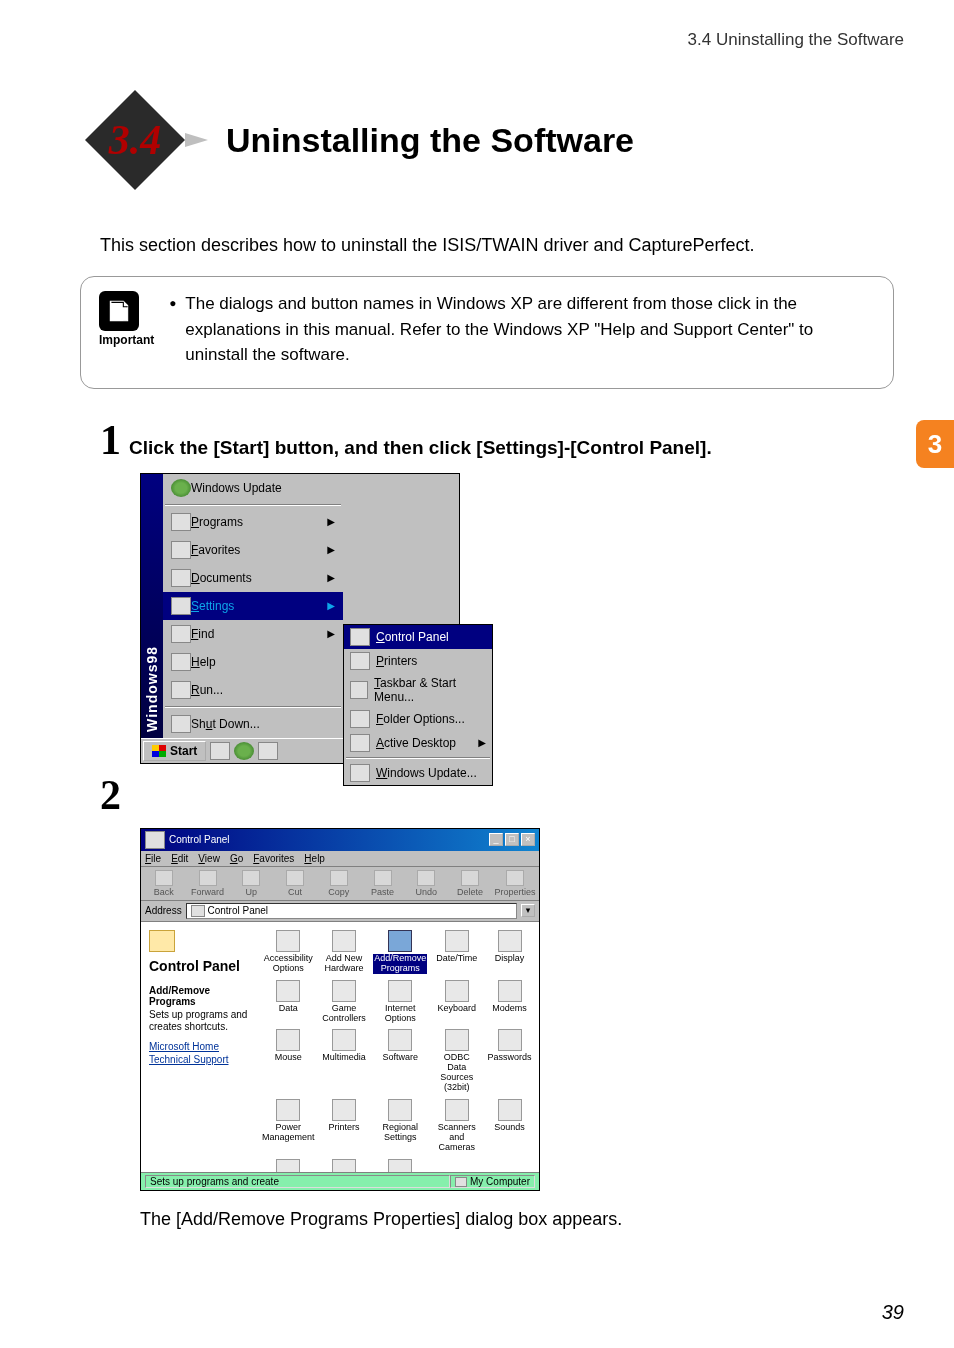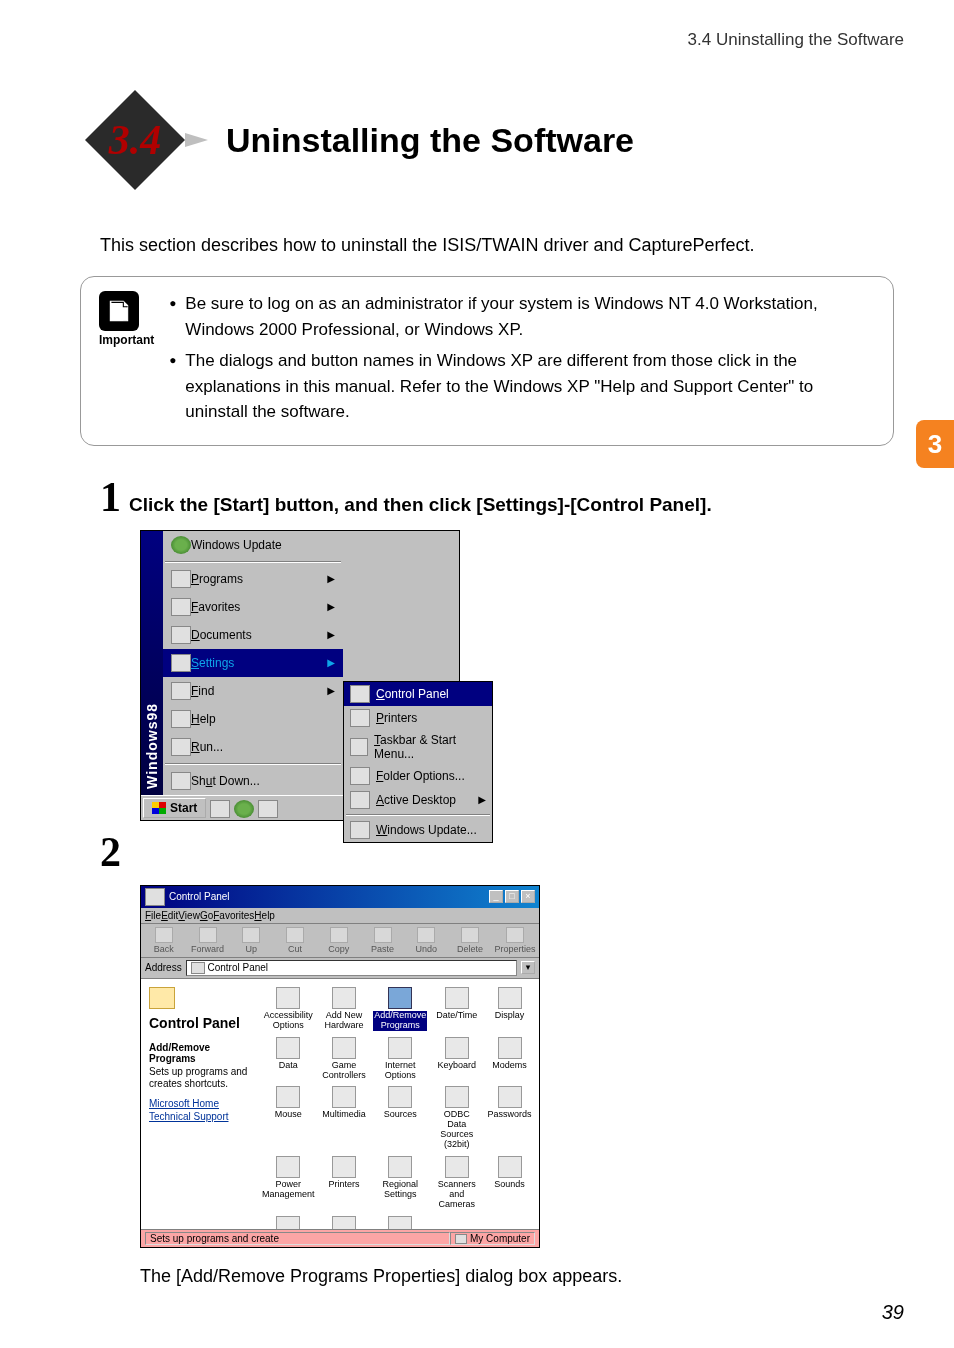--- a/index.html
+++ b/index.html
@@ -80,60 +80,60 @@
   .sm-col { flex: 0 0 180px; }
   .sm-item {
     display: flex; align-items: center; padding: 5px 8px;
     border-bottom: 0; position: relative;
   }
   .sm-item.highlight { background: #000080; color: #0ea5e9; }
   .sm-item .arrow { margin-left: auto; font-size: 10px; }
   .sm-sep { height: 2px; background: #808080; border-bottom: 1px solid #fff; margin: 2px 2px; }
   .sm-icon { width: 20px; height: 18px; background: #e0e0e0; border: 1px solid #888; font-size: 11px; text-align: center; line-height: 16px; }
   .sm-icon.globe { border-radius: 50%; background: radial-gradient(#6ab04c 40%, #2c6e1f); border: none; }
-  .sm-taskbar { display: flex; align-items: flex-end; gap: 4px; background: #c0c0c0; border-top: 1px solid #fff; padding: 2px; }
+  .sm-taskbar { display: flex; align-items: center; gap: 4px; background: #c0c0c0; border-top: 1px solid #fff; padding: 2px; }
   .sm-start-btn { background: #c0c0c0; border: 1px outset #fff; padding: 2px 8px; font-weight: bold; font-size: 12px; display: inline-flex; align-items: center; gap: 4px; }
   .sm-winflag { width: 14px; height: 12px; background: conic-gradient(#d00 0 25%, #0a0 0 50%, #00d 0 75%, #fc0 0); }
   .submenu {
     position: absolute; left: 202px; top: 150px; width: 150px;
     background: #c0c0c0; border: 1px solid #000;
   }
   .sub-item { display: flex; align-items: center; gap: 6px; padding: 3px 6px; font-size: 12px; }
   .sub-item.highlight { background: #000080; color: #fff; }
   .sub-item .arrow { margin-left: auto; font-size: 10px; }
   .startmenu u { text-decoration: underline; }
 
   
   .cpwin {
     width: 400px; border: 1px solid #000; font-family: Tahoma, Arial, sans-serif;
     font-size: 10px; background: #fff;
   }
   .cp-title { background: linear-gradient(90deg, #000080, #1084d0); color: #fff; padding: 2px 4px; display: flex; align-items: center; gap: 4px; }
   .cp-title .right { margin-left: auto; display: flex; gap: 2px; }
   .winbtn { width: 14px; height: 13px; background: #c0c0c0; border: 1px outset #fff; font-size: 9px; line-height: 11px; text-align: center; }
-  .cp-menubar { background: #c0c0c0; padding: 2px 4px; display: flex; border-bottom: 1px solid #808080; }
+  .cp-menubar { background: #c0c0c0; padding: 2px 4px; display: flex; gap: 10px; border-bottom: 1px solid #808080; }
   .cp-toolbar { background: #c0c0c0; padding: 3px 4px; display: flex; gap: 6px; border-bottom: 1px solid #808080; color: #555; }
   .tbtn { display: flex; flex-direction: column; align-items: center; font-size: 9px; width: 40px; }
   .tbtn .ic { width: 18px; height: 16px; background: #d8d8d8; border: 1px solid #aaa; margin-bottom: 1px; }
   .cp-address { background: #c0c0c0; padding: 2px 4px; display: flex; align-items: center; gap: 4px; border-bottom: 1px solid #808080; }
   .cp-address .field { flex: 1; background: #fff; border: 1px inset #888; padding: 1px 4px; }
   .cp-body { display: flex; height: 250px; }
   .cp-left { width: 115px; padding: 8px; font-size: 10px; }
   .cp-left .folder-ic { width: 26px; height: 22px; background: #ffe9a8; border: 1px solid #c9a33a; margin-bottom: 6px; }
   .cp-left .title { font-size: 14px; font-weight: bold; margin-bottom: 10px; line-height: 1.2; }
   .cp-left .sel-name { font-weight: bold; margin-bottom: 2px; }
   .cp-left .sel-desc { margin-bottom: 8px; line-height: 1.2; }
   .cp-left .link { color: #003399; text-decoration: underline; display: block; margin-bottom: 2px; }
   .cp-right { flex: 1; padding: 6px 4px; overflow: hidden; }
   .cp-grid { display: grid; grid-template-columns: repeat(5, 1fr); gap: 2px 2px; }
   .cp-item { text-align: center; font-size: 9px; padding: 2px; line-height: 1.1; }
   .cp-item .ic { width: 24px; height: 22px; margin: 0 auto 2px; background: #e8e8e8; border: 1px solid #999; }
   .cp-item.selected .lbl { background: #000080; color: #fff; padding: 0 1px; }
   .cp-item.selected .ic { background: #7aa7d8; border-color: #335; }
-  .cp-status { background: #fca5a5; border-top: 1px solid #808080; padding: 2px 4px; display: flex; font-size: 10px; }
+  .cp-status { background: #86efac; border-top: 1px solid #808080; padding: 2px 4px; display: flex; font-size: 10px; }
   .cp-status .cell { border: 1px inset #ddd; padding: 0 4px; }
   .cp-status .cell:first-child { flex: 1; }
 
   .aftertext { font-size: 18px; margin: 18px 0 0 60px; }
   .page-num { position: absolute; bottom: 24px; right: 50px; font-style: italic; font-size: 20px; }
 </style>
 </head>
 <body>
 
 <div class="header-right">3.4   Uninstalling the Software</div>
@@ -158,21 +158,20 @@
           <path d="M4 3h12l4 4v14H4z M4 3v18 M14 3v6h6" stroke="#fff" stroke-width="1" fill="#fff"></path>
           <rect x="4" y="3" width="12" height="18" fill="#fff"></rect>
           <rect x="6" y="3" width="14" height="18" fill="none" stroke="#000" stroke-width="0"></rect>
           <path d="M5 4h11l3 3v13H5z" fill="#fff"></path>
           <path d="M5 4h11v4h4" fill="none" stroke="#000" stroke-width="1"></path>
         </svg>
     </div>
     <span>Important</span>
   </div>
   <ul class="bullets">
-    <li>Be sure to log on as an administrator if your system is Windows NT 4.0 Workstation, Windows 2000 Professional, or Windows XP.</li>
     <li>The dialogs and button names in Windows XP are different from those click in the explanations in this manual. Refer to the Windows XP "Help and Support Center" to uninstall the software.</li>
   </ul>
 </div>
 
 <div class="page-tab">3</div>
 
 <div class="step">
   <span class="step-num">1</span>
   <span class="step-text">Click the [Start] button, and then click [Settings]-[Control Panel].</span>
 </div>
@@ -392,21 +391,21 @@
             <div class="cp-item">
               <div class="ic"></div>
               <div class="lbl">Mouse</div>
             </div>
             <div class="cp-item">
               <div class="ic"></div>
               <div class="lbl">Multimedia</div>
             </div>
             <div class="cp-item">
               <div class="ic"></div>
-              <div class="lbl">Sources</div>
+              <div class="lbl">Software</div>
             </div>
             <div class="cp-item">
               <div class="ic"></div>
               <div class="lbl">ODBC Data Sources (32bit)</div>
             </div>
             <div class="cp-item">
               <div class="ic"></div>
               <div class="lbl">Passwords</div>
             </div>
             <div class="cp-item">

